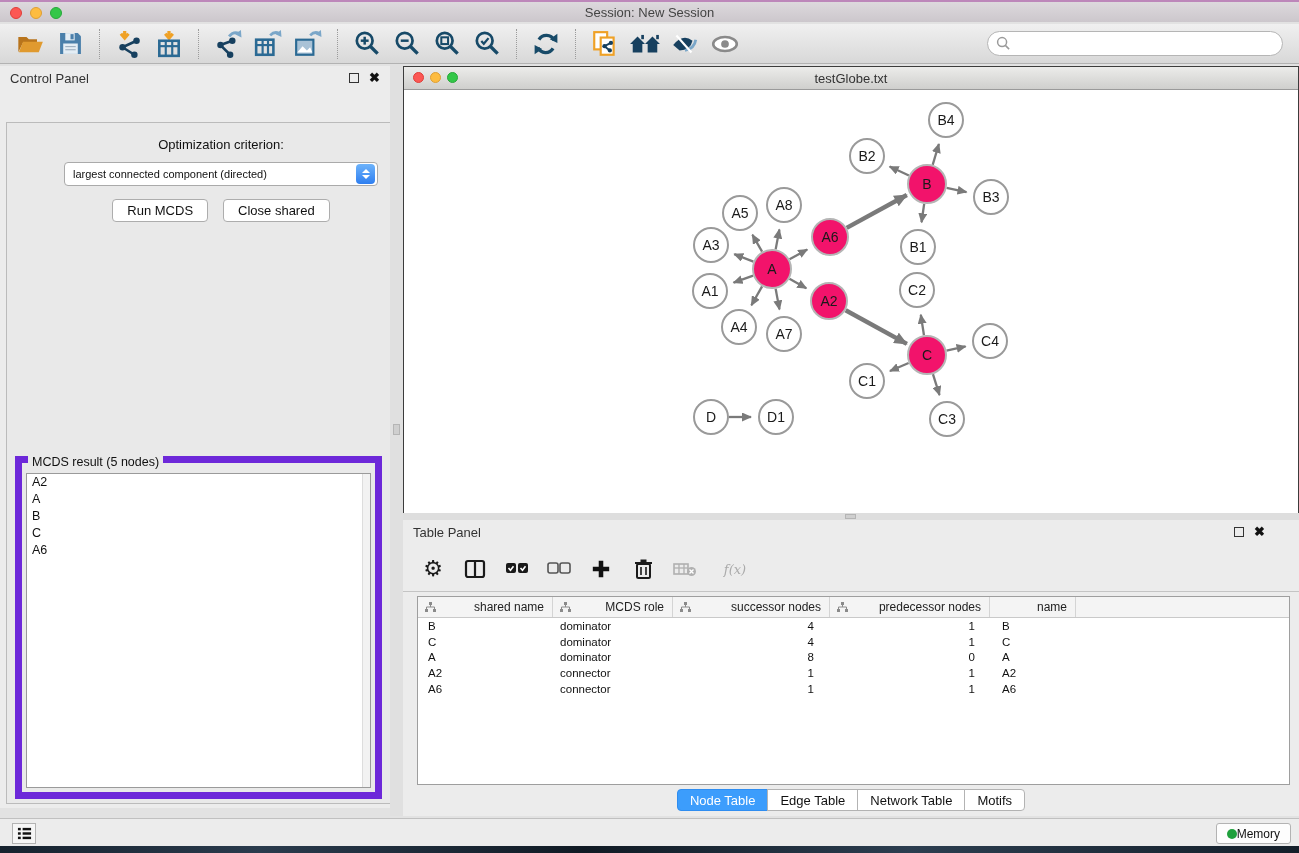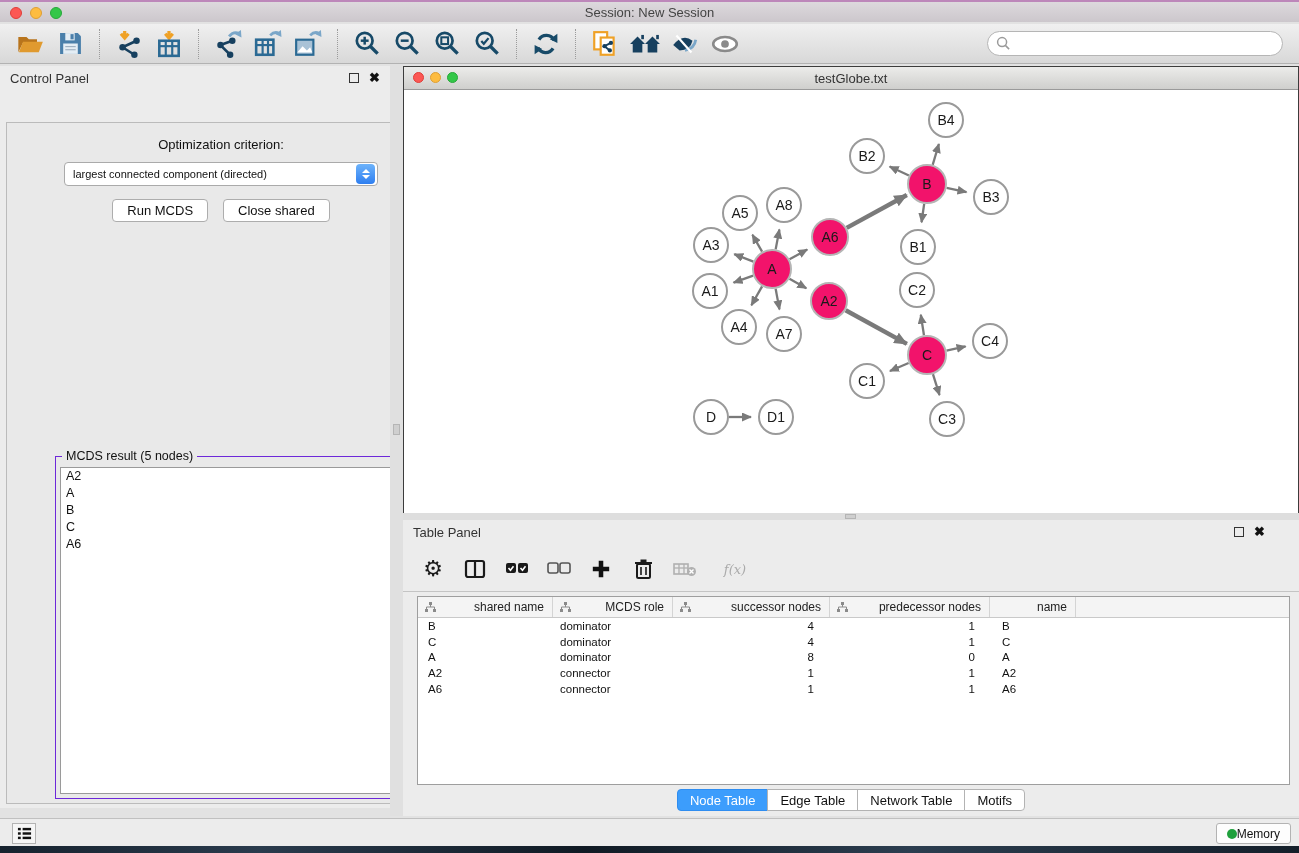--- a/index.html
+++ b/index.html
@@ -54,21 +54,21 @@
   .combo .stepper { width:19px; height:20px; margin-right:2px; border-radius:4px;
     background:linear-gradient(#6db3fb,#2e7ef0); display:flex; flex-direction:column;
     align-items:center; justify-content:center; gap:2px; }
   .arr-up { width:0; height:0; border-left:4px solid transparent; border-right:4px solid transparent; border-bottom:4px solid #fff; }
   .arr-dn { width:0; height:0; border-left:4px solid transparent; border-right:4px solid transparent; border-top:4px solid #fff; }
   .btn-row { display:flex; justify-content:center; gap:15px; margin-top:13px; }
   .pbtn { background:#fff; border:1px solid #adadad; border-radius:4px; height:23px;
     padding:0 14px; font-size:13px; color:#111; }
 
   .result-group { position:absolute; left:8px; top:333px; width:367px; height:343px;
-    border:1px solid #6d28d9;margin-left:40px; }
+    border:7px solid #6d28d9; }
   .result-legend { position:absolute; left:6px; top:-8px; background:#e9e9e9; padding:0 4px;
     font-size:12.5px; color:#111; }
   .result-list { position:absolute; left:4px; top:10px; right:4px; bottom:4px;
     background:#fff; border:1px solid #9a9a9a; overflow:hidden; }
   .result-item { font-size:12.5px; color:#111; padding:1px 0 1px 5px; line-height:15px; }
   .vscroll { position:absolute; right:0; top:0; bottom:0; width:8px; background:#f2f2f2; border-left:1px solid #ddd; }
 
   .vdivider { position:absolute; left:390px; top:64px; width:13px; height:752px; background:#e0e0e0; }
   .vhandle { position:absolute; left:3px; top:360px; width:7px; height:11px; background:#cfcfcf; border:1px solid #b5b5b5; }
   .hdivider { position:absolute; left:403px; top:513px; width:896px; height:7px; background:#dedede; }

